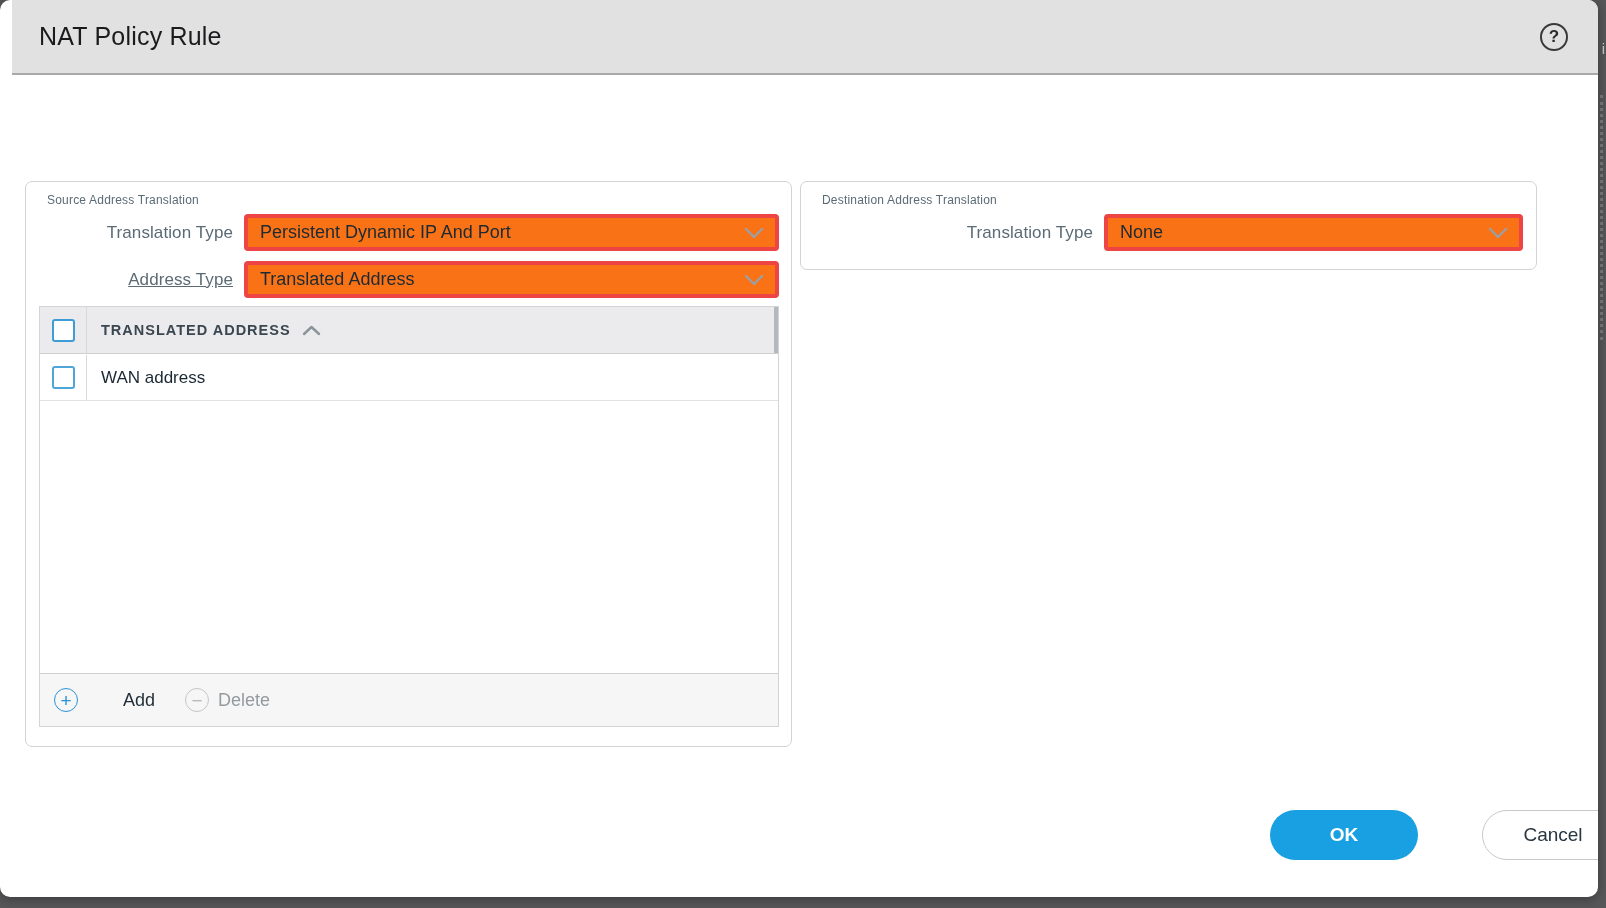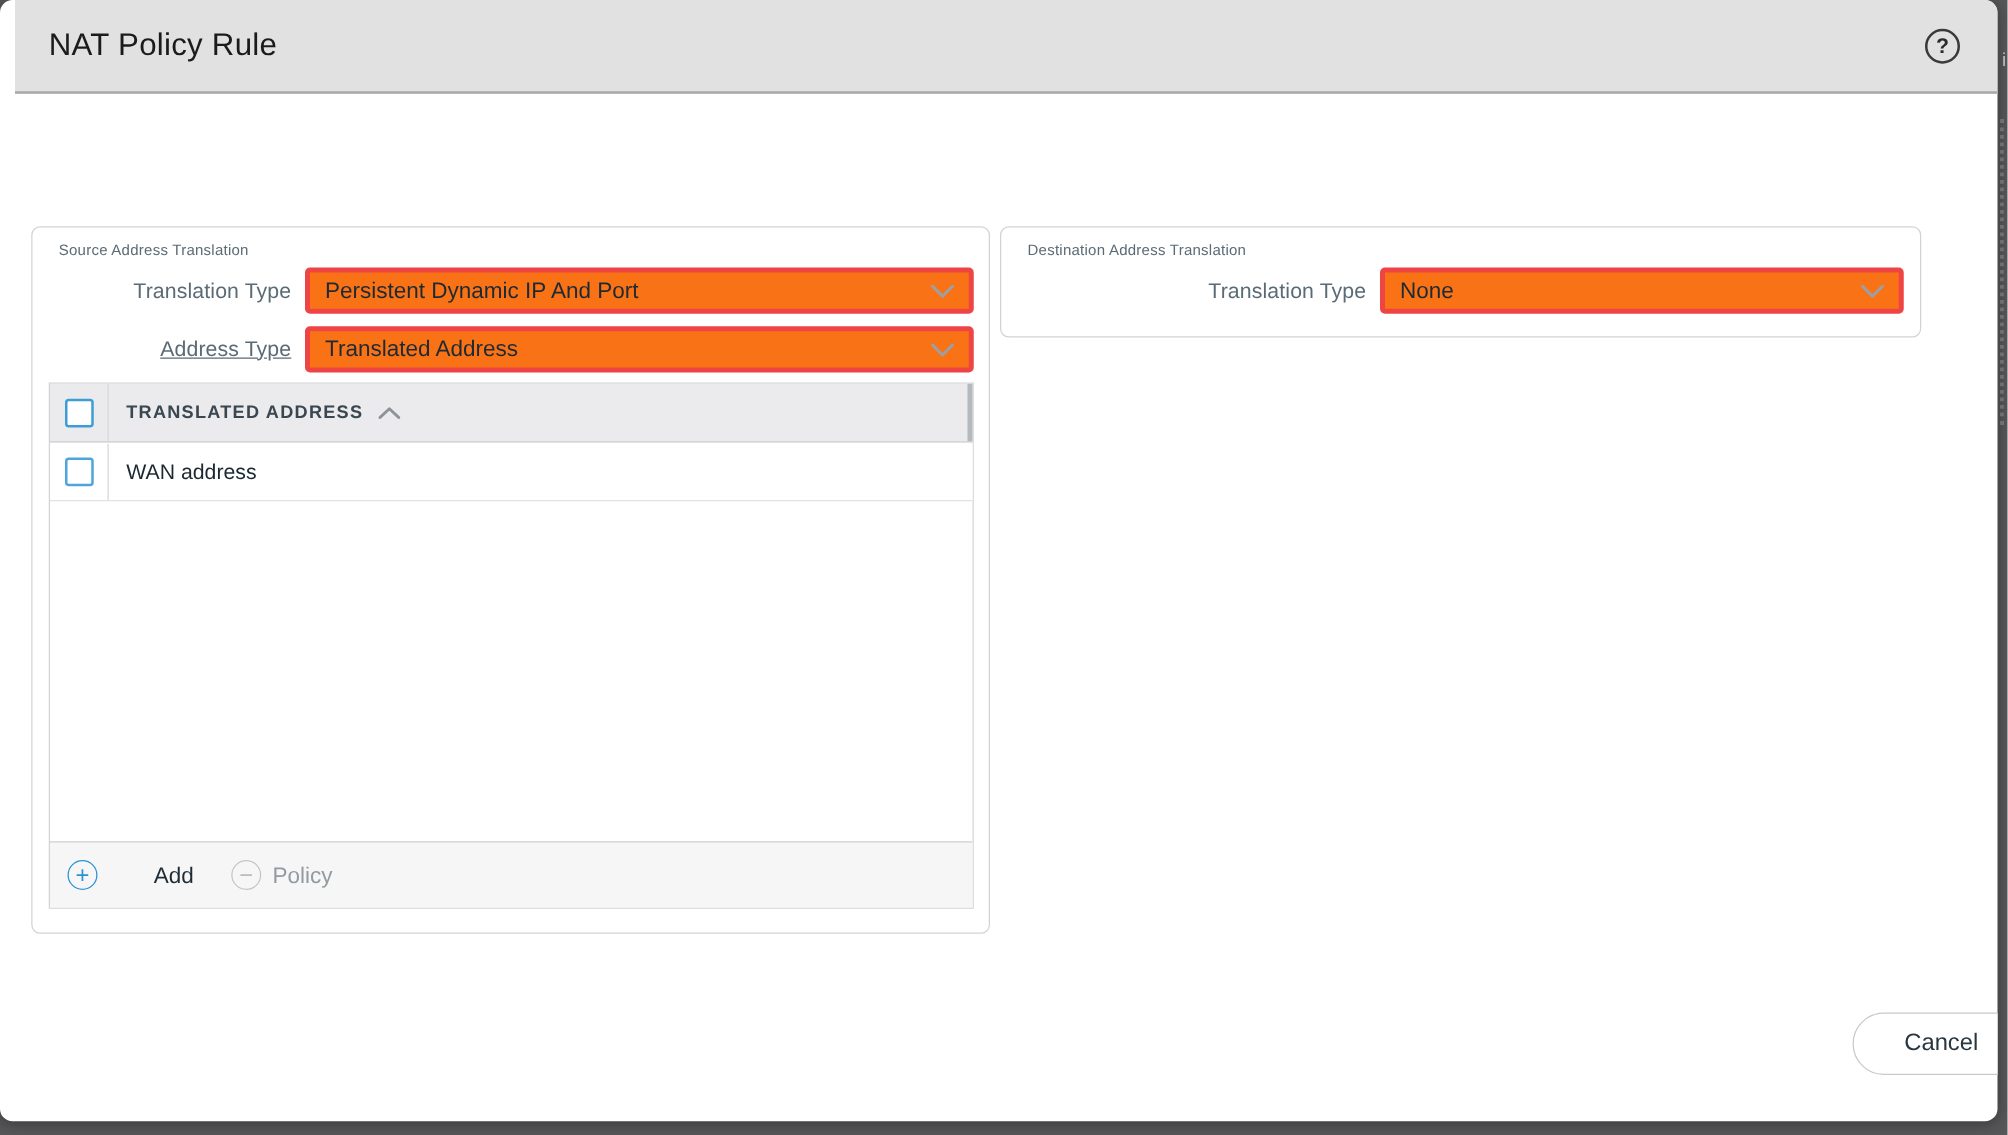--- a/index.html
+++ b/index.html
@@ -195,21 +195,21 @@
         <button class="tool-btn add">
           <span class="tool-icon">
             <span>+</span>
           </span>
           <span class="tool-label">Add</span>
         </button>
         <button class="tool-btn delete" aria-disabled="true">
           <span class="tool-icon">
             <span>−</span>
           </span>
-          <span class="tool-label">Policy</span>
+          <span class="tool-label">Delete</span>
         </button>
       </div>
     </div>
   </div>
 
   <div class="fieldset fs-dest">
     <div class="fieldset-legend">Destination Address Translation</div>
 
     <div class="field-row" style="left:0; top:32px; width:722px;">
       <div class="field-label" style="width:303px;">Translation Type</div>
@@ -218,16 +218,17 @@
         <span class="chev">
           <svg width="20" height="12" viewBox="0 0 20 12">
               <polyline points="2,2 10,10 18,2" fill="none" stroke="#9aa0a5" stroke-width="2.4" stroke-linecap="round" stroke-linejoin="round"></polyline>
             </svg>
         </span>
       </div>
     </div>
   </div>
 
   <div class="actions">
+    <button class="btn btn-ok">OK</button>
     <button class="btn btn-cancel">Cancel</button>
   </div>
 
 </div>
 
 </body></html>

